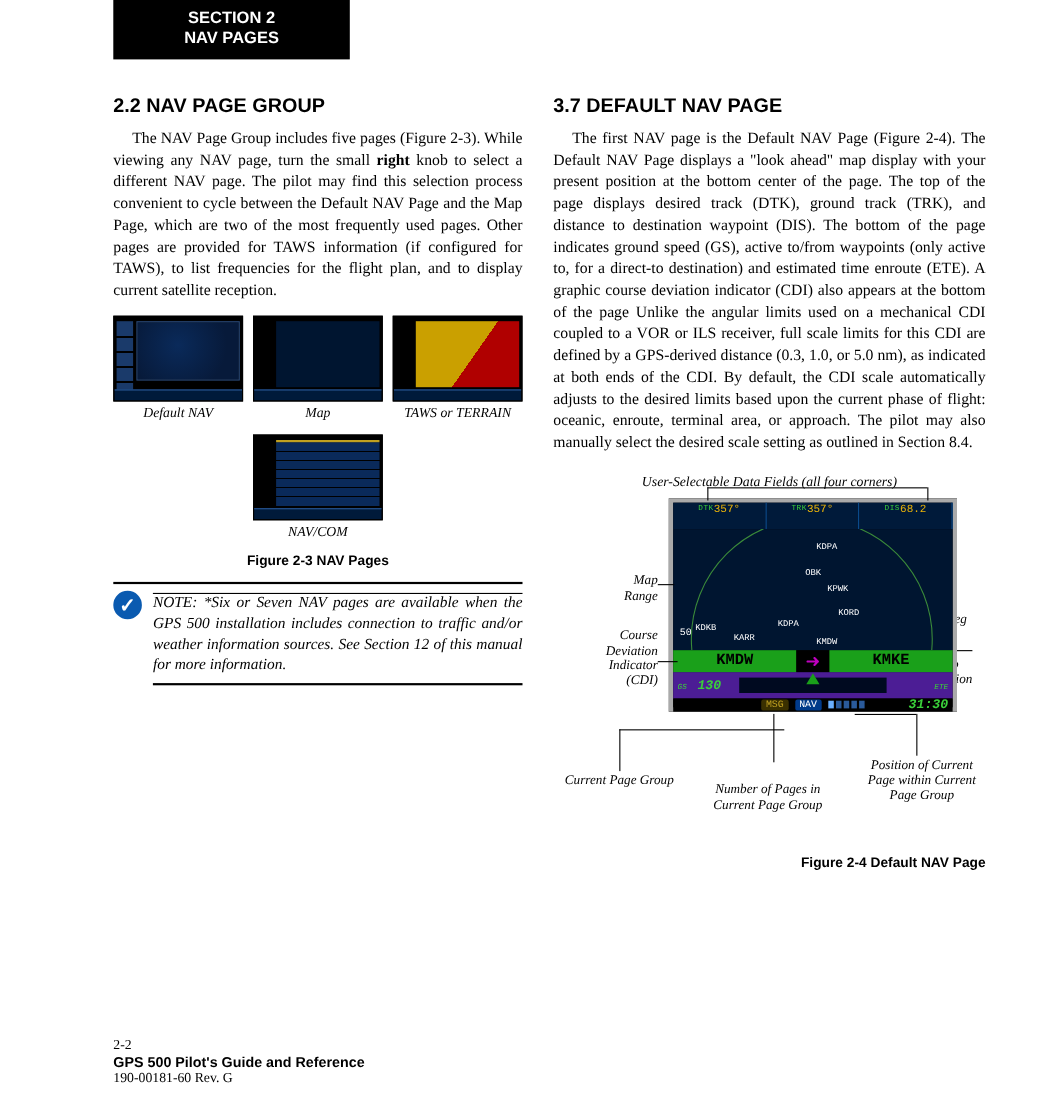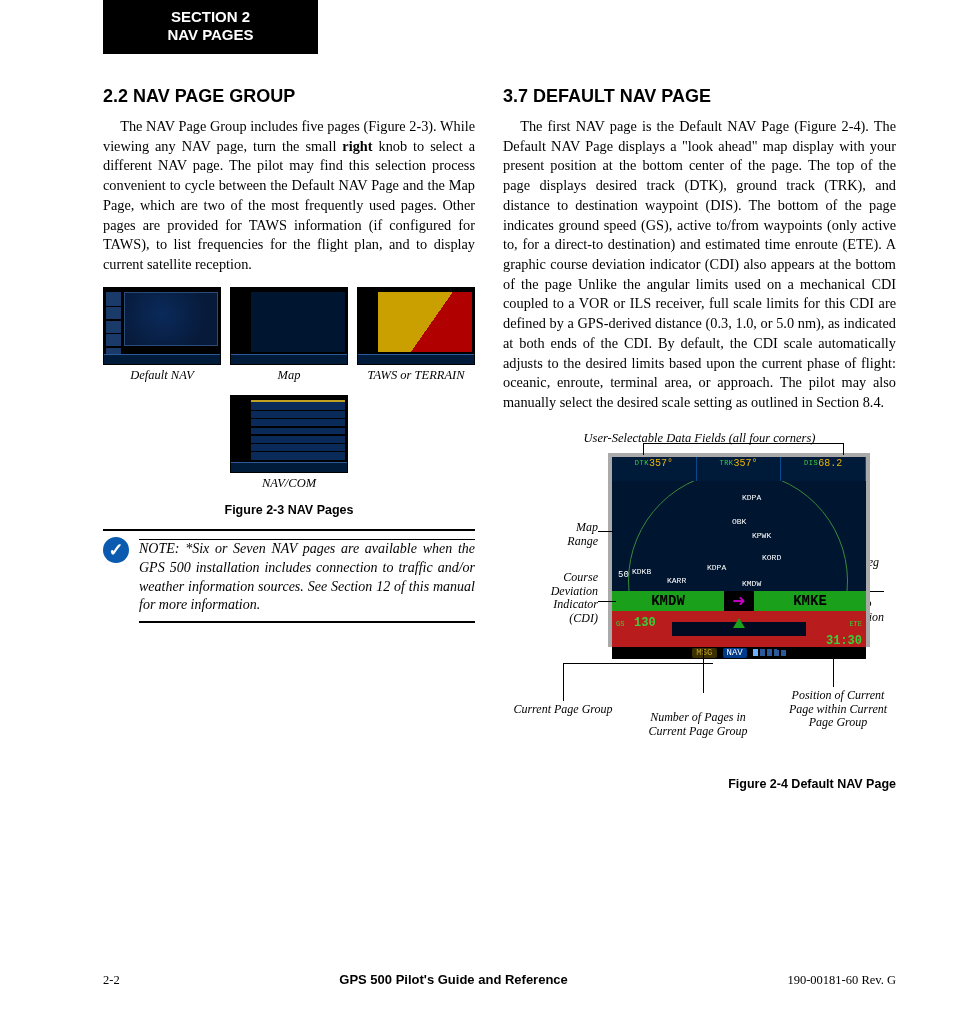--- a/index.html
+++ b/index.html
@@ -189,21 +189,21 @@
   }
   .gps-map .wp { position:absolute; color:#fff; font-family:'Courier New',monospace; font-size:8px; }
   .gps-flag { display:flex; height:20px; }
   .gps-flag .wpbox {
     flex:1; background:#1aa01a; color:#000; font-family:'Courier New',monospace; font-weight:bold;
     font-size:14px; display:flex; align-items:center; justify-content:center;
   }
   .gps-flag .arrow {
     width:30px; background:#000; color:#c000c0; font-size:16px; display:flex; align-items:center; justify-content:center;
   }
-  .gps-bottom { height:36px; display:flex; background:#b91c1c; }
+  .gps-bottom { height:24px; display:flex; background:#4c1d95;font-style:italic; }
   .gps-bottom .cell { flex:0 0 60px; padding:2px 4px; font-family:'Courier New',monospace; }
   .gps-bottom .cell .lbl { color:#3ad03a; font-size:7px; }
   .gps-bottom .cell .val { color:#3ad03a; font-size:12px; font-weight:bold; line-height:1; }
   .gps-bottom .cdi {
     flex:1; position:relative; display:flex; align-items:center; justify-content:center;
   }
   .gps-bottom .cdi .scale {
     width:100%; height:14px; position:relative;
     background:#000a20;
   }
@@ -229,22 +229,23 @@
   .fig24-caption {
     position:absolute; width:100%; text-align:right; bottom:0;
     font-family: Arial, sans-serif; font-weight:bold; font-size:12.5px;
   }
   .fig24-btm-label {
     position:absolute; font-style:italic; font-size:12px; line-height:1.15; text-align:center;
   }
 
   .footer {
     position:absolute; left:103px; right:58px; bottom:26px;
-    display:flex; justify-content:space-between; align-items:baseline;
+    display:flex; align-items:baseline;
     font-size:12.5px;
+    flex-direction:column;
   }
   .footer .mid { font-family: Arial, sans-serif; font-weight:bold; font-size:13px; }
 </style>
 </head>
 <body>
 
 <div class="section-tab">
   <div>SECTION 2</div>
   <div>NAV PAGES</div>
 </div>

